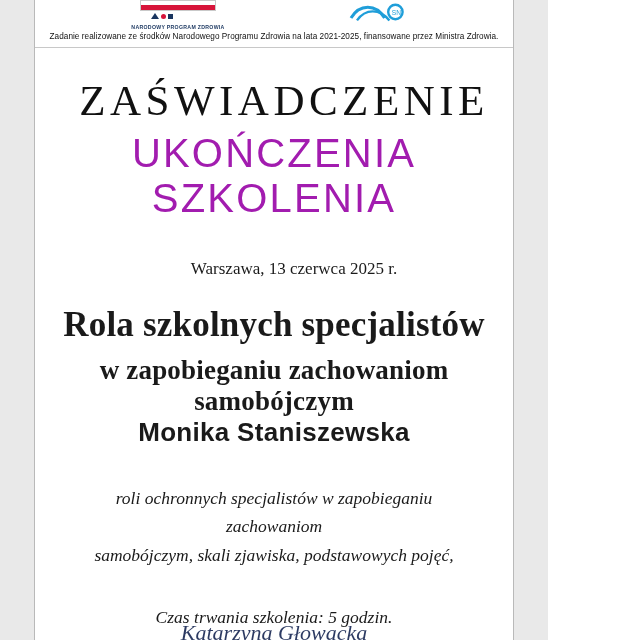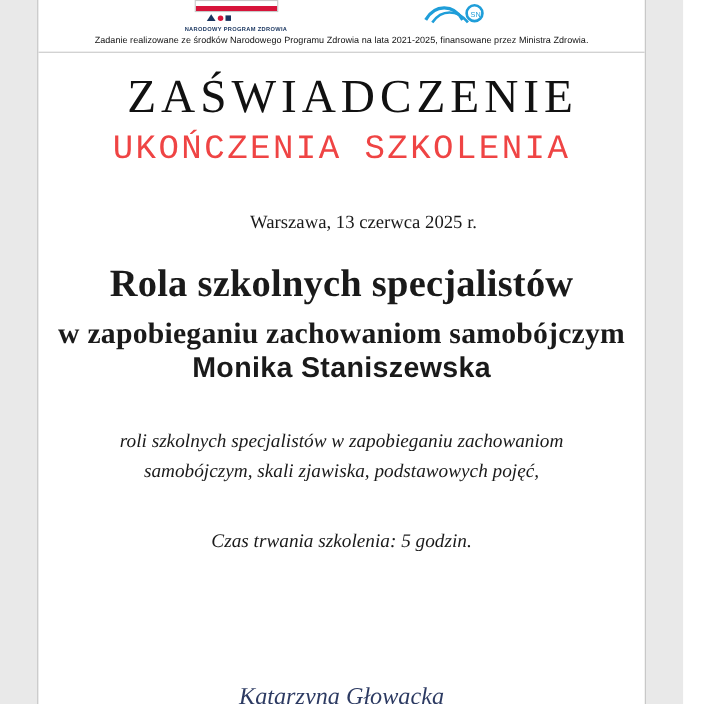--- a/index.html
+++ b/index.html
@@ -10,21 +10,21 @@
   body {
     width: 640px;
     height: 640px;
     overflow: hidden;
     font-family: "Liberation Serif", serif;
     color: #1a1a1a;
   }
 
   .certificate {
     position: relative;
-    width: 621px;
+    width: 548px;
     height: 640px;
     background: #fdfdfb;
     box-sizing: border-box;
   }
 
   
   .frame-left, .frame-right {
     position: absolute;
     top: 0;
     bottom: 0;
@@ -99,31 +99,31 @@
     height: 1px;
     background: #c8c8c8;
     margin-top: 6px;
   }
 
   
   .title-main {
     font-family: "Liberation Serif", serif;
     font-size: 43px;
     letter-spacing: 4.5px;
-    margin-top: 16px;
+    margin-top: 28px;
     color: #111;
     font-weight: normal;
     padding-left: 20px;
   }
   .title-sub {
-    font-family: Liberation Mono, monospace;
-    font-size: 31px;
+    font-family: Liberation Sans, sans-serif;
+    font-size: 40px;
     letter-spacing: 2.2px;
     margin-top: 6px;
-    color: #ef4444;
+    color: #a21caf;
     font-weight: normal;
   }
 
   .place-date {
     font-family: "Liberation Serif", serif;
     font-size: 17px;
     margin-top: 38px;
     text-align: center;
     padding-left: 40px;
   }
@@ -219,21 +219,21 @@
     <div class="title-sub">UKOŃCZENIA SZKOLENIA</div>
 
     <div class="place-date">Warszawa, 13 czerwca  2025 r.</div>
 
     <div class="course-title-1">Rola szkolnych specjalistów</div>
     <div class="course-title-2">w zapobieganiu zachowaniom samobójczym</div>
 
     <div class="recipient">Monika Staniszewska</div>
 
     <div class="body-text">
-      <div>roli szkolnych specjalistów w zapobieganiu zachowaniom</div>
+      <div>roli ochronnych specjalistów w zapobieganiu zachowaniom</div>
       <div>samobójczym, skali zjawiska, podstawowych pojęć,</div>
     </div>
 
     <div class="duration">Czas trwania szkolenia: 5 godzin.</div>
 
     <div class="signature">Katarzyna Głowacka</div>
   </div>
 </div>
 
 </body></html>

